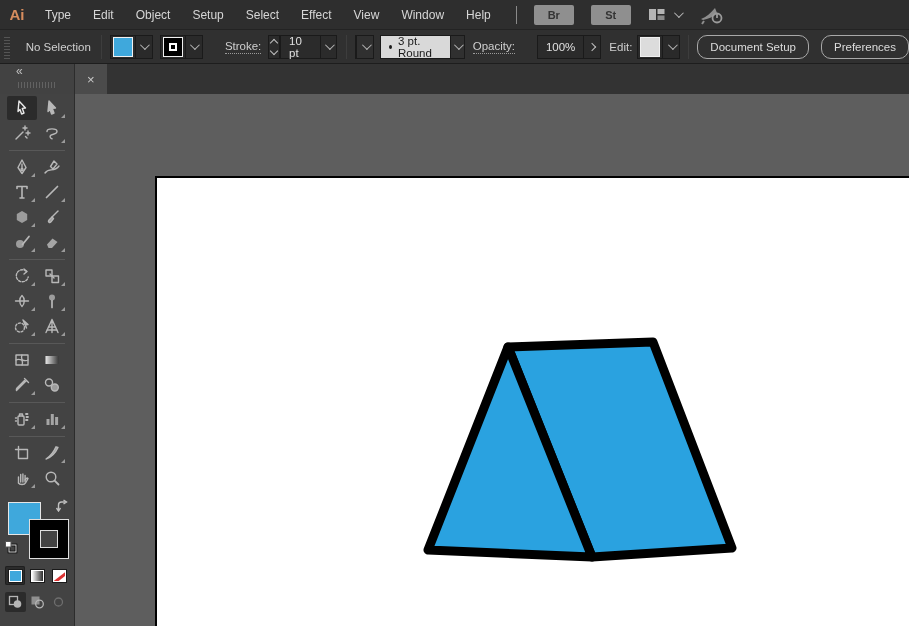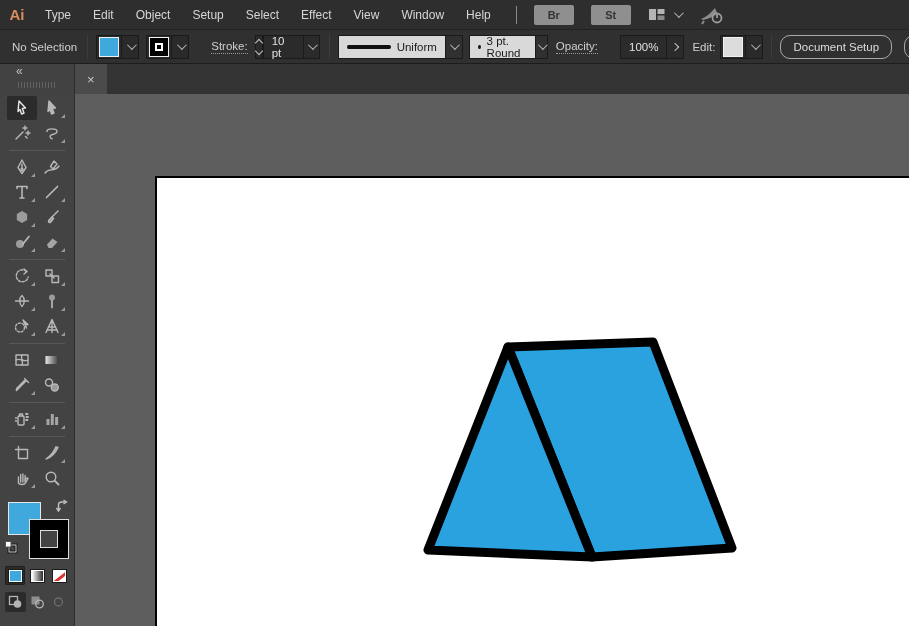--- a/index.html
+++ b/index.html
@@ -136,21 +136,21 @@
         <path d="M3 14 C8 12 13 8 17 3 L19 8 C15 12 10 14 5 15 Z" fill="#8d8d8d" stroke="none"></path>
         <path d="M6 16 L4 19" stroke="#8d8d8d" stroke-width="2"></path>
         <circle cx="19" cy="13" r="4.5" fill="none" stroke="#9a9a9a" stroke-width="1.8"></circle>
         <path d="M19 8.5 V13" stroke="#9a9a9a" stroke-width="1.8"></path>
       </svg>
     </div>
   </div>
 
   <div class="controlbar">
     <div class="cb-grip"></div>
-    <span class="cb-label" style="margin-left:8px">No Selection</span>
+    <span class="cb-label" style="margin-left:16px">No Selection</span>
     <div class="cb-sep" style="margin-left:10px"></div>
 
     <div class="swatch-group" style="margin-left:8px">
       <span class="swatch fill-blue"></span>
       <span class="chev-cell">
           <span class="chev"></span>
         </span>
     </div>
     <div class="swatch-group" style="margin-left:7px">
       <span class="swatch stroke-black">
@@ -169,24 +169,20 @@
     <div class="dark-field">
       <span class="val">10 pt</span>
       <span class="chev-cell">
           <span class="chev"></span>
         </span>
     </div>
 
     <div class="cb-sep" style="margin-left:9px"></div>
 
     <div class="light-drop" style="margin-left:8px">
-      <span class="light">
-        <span class="profile-line"></span>
-        <span>Uniform</span>
-      </span>
       <span class="chev-cell">
           <span class="chev"></span>
         </span>
     </div>
 
     <div class="light-drop" style="margin-left:6px">
       <span class="light">
         <span class="brush-dot"></span>
         <span>3 pt. Round</span>
       </span>

